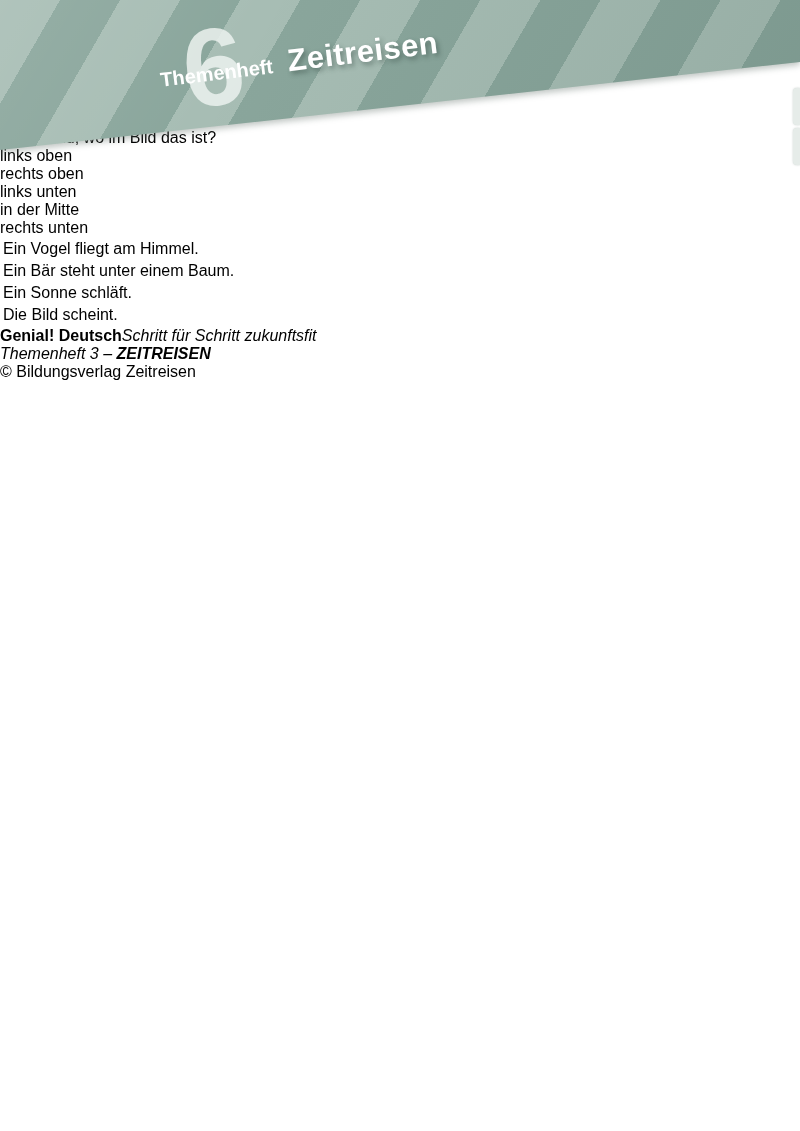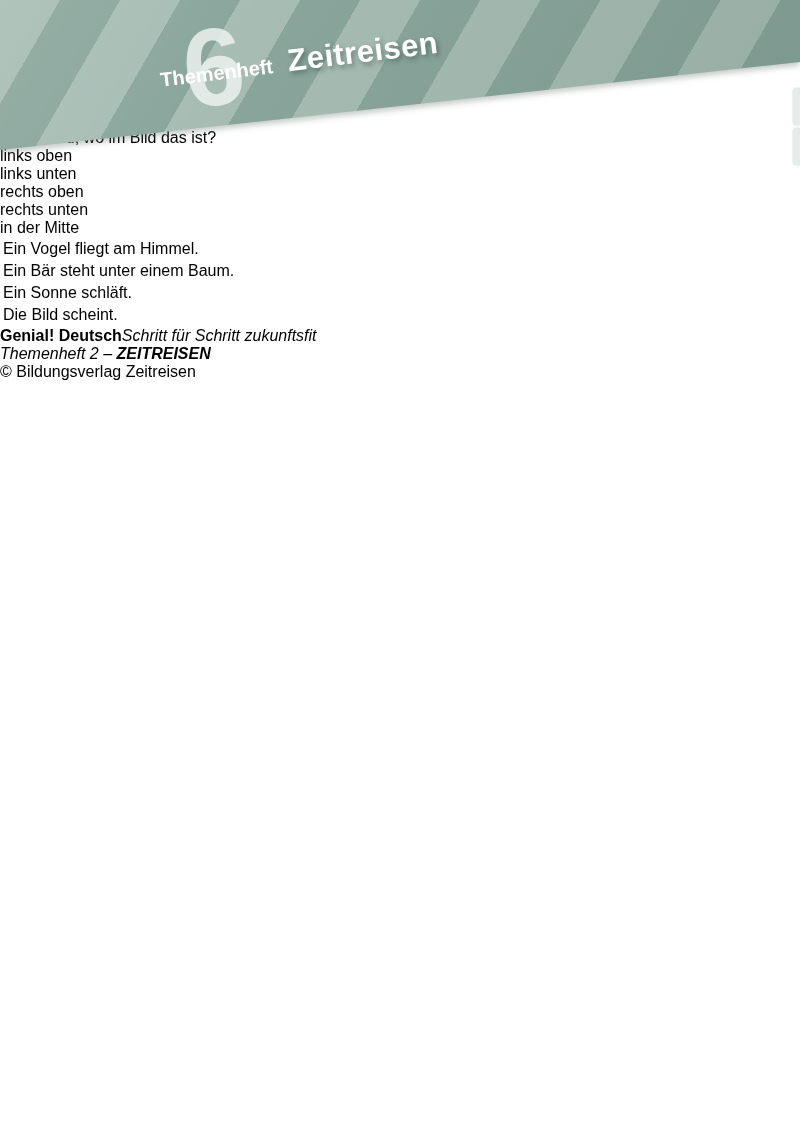--- a/index.html
+++ b/index.html
@@ -149,31 +149,31 @@
   </div>
 
   <div class="task-line">
     <span class="bullet"></span>
     <span class="task-text">Findest du, wo im Bild das ist?</span>
   </div>
 
   <div class="pos-box b-lo">
     <span>links oben</span>
   </div>
+  <div class="pos-box b-ro">
+    <span>rechts oben</span>
+  </div>
   <div class="pos-box b-lu">
     <span>links unten</span>
   </div>
-  <div class="pos-box b-ro">
-    <span>rechts oben</span>
+  <div class="pos-box b-mi">
+    <span>in der Mitte</span>
   </div>
   <div class="pos-box b-ru">
     <span>rechts unten</span>
-  </div>
-  <div class="pos-box b-mi">
-    <span>in der Mitte</span>
   </div>
 
   <table class="sentence-table">
     <tbody>
     <tr class="tr-row">
       <td class="col-a td-sentence">Ein Vogel fliegt am Himmel.</td>
       <td class="col-b"></td>
     </tr>
     <tr class="tr-row">
       <td class="col-a td-sentence">Ein Bär steht unter einem Baum.</td>
@@ -187,18 +187,18 @@
       <td class="col-a td-sentence">Die Bild scheint.</td>
       <td class="col-b"></td>
     </tr>
   </tbody>
     </table>
 
   <div class="page-box-light"></div>
 
   <div class="footer-credit">
     <div class="line1"><b>Genial! Deutsch</b><span class="vbar"></span><i>Schritt für Schritt zukunftsfit</i></div>
-    <div class="line2"><span class="vbar"></span><i>Themenheft 2 –</i> <b><i>ZEITREISEN</i></b></div>
+    <div class="line2"><span class="vbar"></span><i>Themenheft 3 –</i> <b><i>ZEITREISEN</i></b></div>
   </div>
 
   <div class="footer-copy">© Bildungsverlag Zeitreisen</div>
 
 </div>
 
 </body></html>

